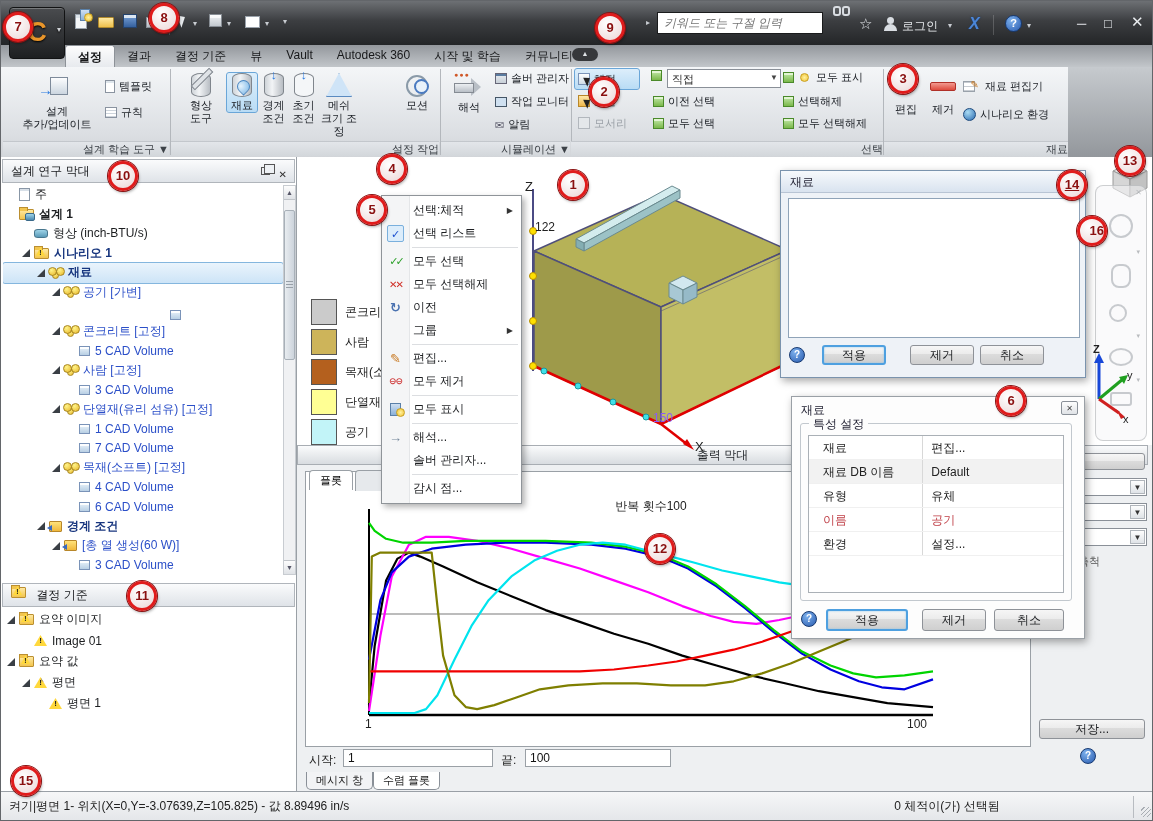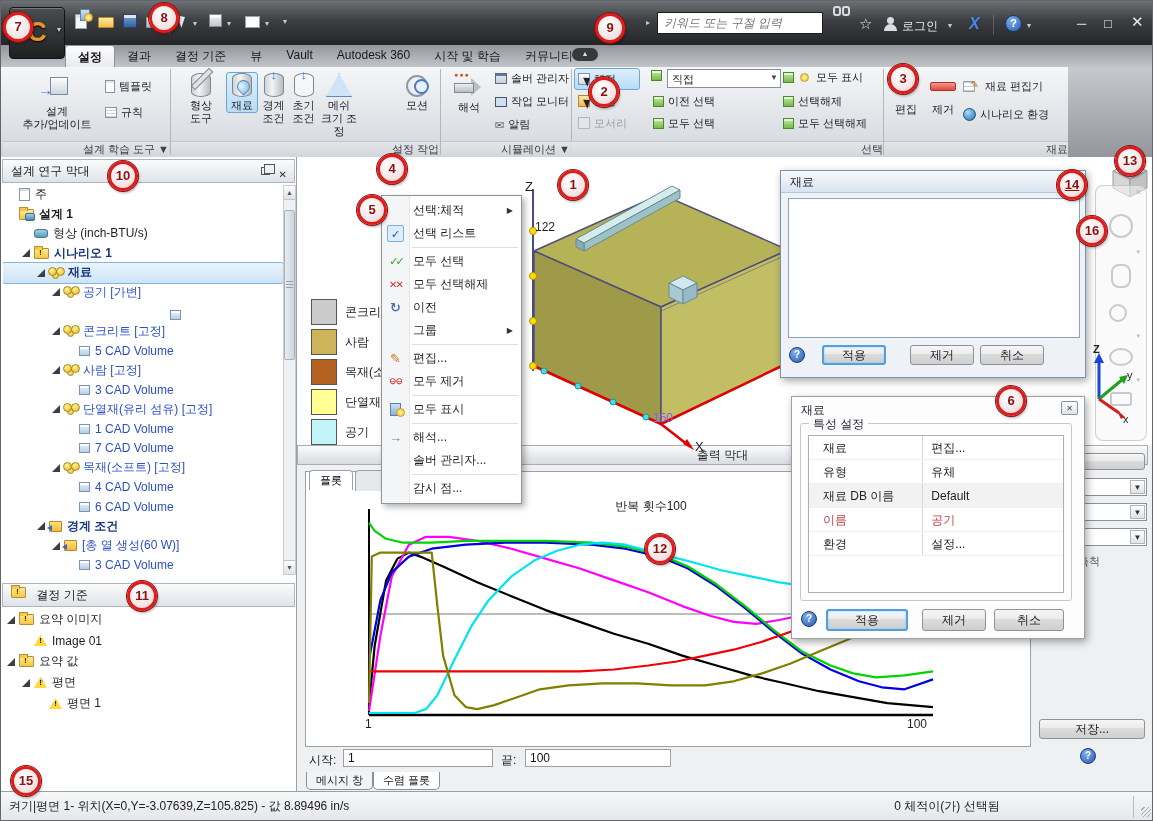--- a/index.html
+++ b/index.html
@@ -678,27 +678,27 @@
     <div class="abs" style="left:9px;top:5px;font-size:12px;color:#223">재료</div>
     <div class="closegray">✕</div>
     <div class="groupbox" style="left:8px;top:26px;width:272px;height:178px">
       <div class="grouplbl">특성 설정</div>
     </div>
     <div id="props" style="left:16px;top:38px;width:256px;height:158px">
         <div class="prow">
           <div class="pk">재료</div>
           <div class="pv">편집...</div>
         </div>
+        <div class="prow shade">
+          <div class="pk">재료 DB 이름</div>
+          <div class="pv">Default</div>
+        </div>
         <div class="prow">
           <div class="pk">유형</div>
           <div class="pv">유체</div>
-        </div>
-        <div class="prow shade">
-          <div class="pk">재료 DB 이름</div>
-          <div class="pv">Default</div>
         </div>
         <div class="prow redrow">
           <div class="pk">이름</div>
           <div class="pv">공기</div>
         </div>
         <div class="prow">
           <div class="pk">환경</div>
           <div class="pv">설정...</div>
         </div>
       </div>
@@ -783,14 +783,14 @@
     <div class="co" style="left: 995px; top: 385px;">6</div>
     <div class="co" style="left: 2px; top: 11px;">7</div>
     <div class="co" style="left: 148px; top: 2px;">8</div>
     <div class="co" style="left: 594px; top: 12px;">9</div>
     <div class="co" style="left: 107px; top: 160px;">10</div>
     <div class="co" style="left: 126px; top: 580px;">11</div>
     <div class="co" style="left: 644px; top: 533px;">12</div>
     <div class="co" style="left: 1114px; top: 145px;">13</div>
     <div class="co" style="left: 1056px; top: 169px; text-decoration: underline;">14</div>
     <div class="co" style="left: 10px; top: 765px;">15</div>
-    <div class="co" style="left: 1076px; top: 215px;">16</div>
+    <div class="co" style="left: 1076px; top: 215px; text-align: right;">16</div>
   </div>
 
 </body></html>

